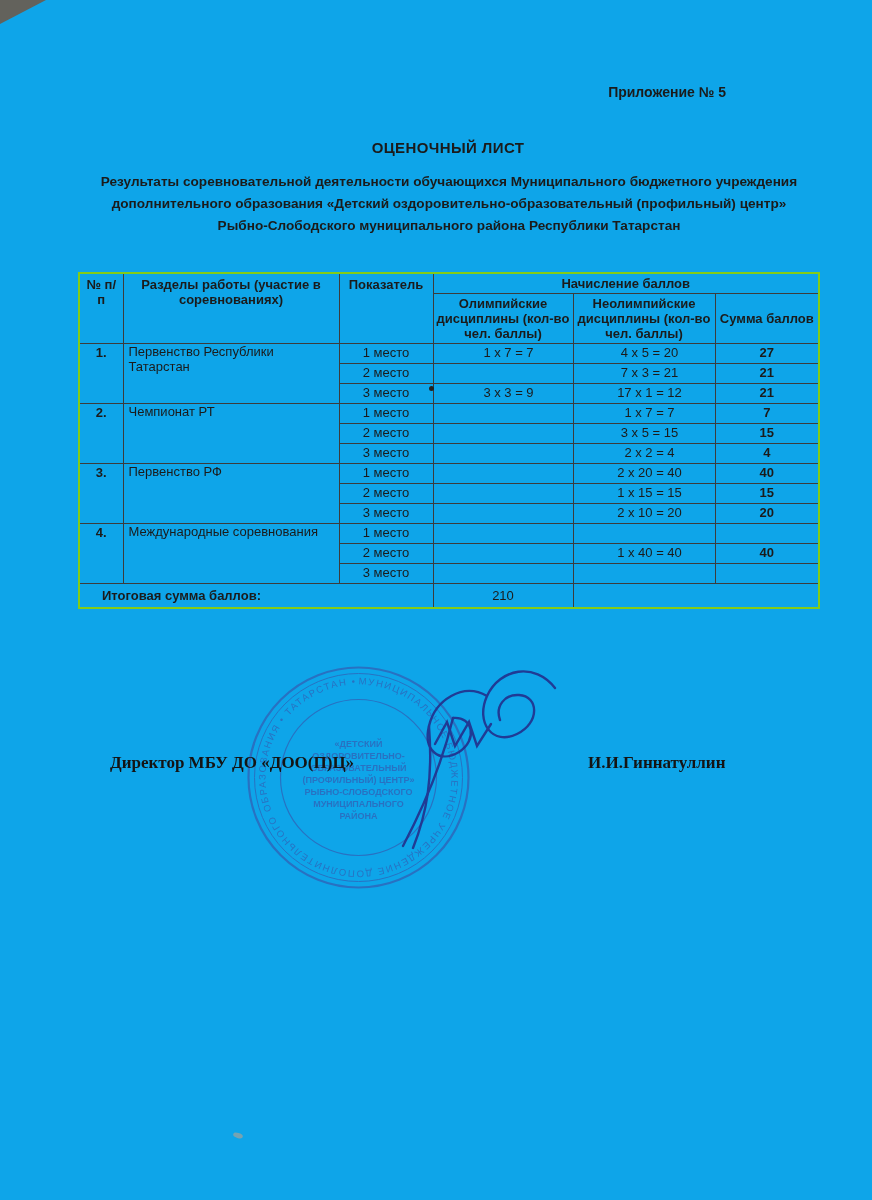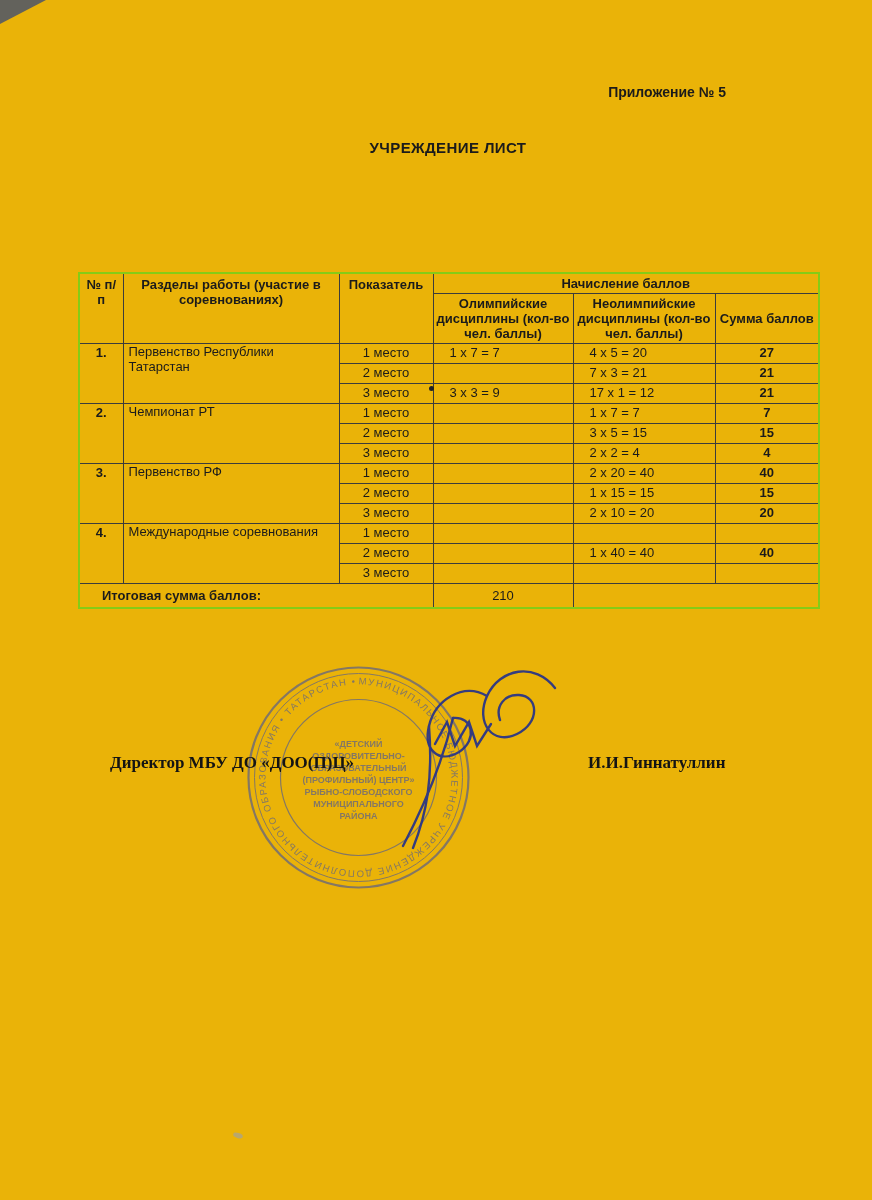--- a/index.html
+++ b/index.html
@@ -1,39 +1,39 @@
 <!DOCTYPE html>
 <html style="--stamp-color: #3b4da6; --ink-color: #22308c;"><head>
 <meta charset="utf-8">
 <style>
   html,body { margin:0; padding:0; background:#e9e9e7; }
   .page {
     position:relative; width:872px; height:1200px; margin:0 auto;
-    background:#eab308; overflow:hidden;
+    background:#0ea5e9; overflow:hidden;
     font-family:"Liberation Sans","DejaVu Sans",sans-serif; color:#1b1b1b;
   }
   .appendix { position:absolute; top:84px; left:0; width:726px; text-align:right; font-weight:bold; font-size:14px; }
   .title { position:absolute; top:139px; left:78px; width:740px; text-align:center; font-weight:bold; font-size:15px; letter-spacing:.4px; }
   .intro { position:absolute; top:171px; left:96px; width:706px; text-align:center; font-weight:bold; font-size:13.6px; line-height:22px; }
   .nomination { position:absolute; top:249px; left:78px; width:740px; text-align:center; font-weight:bold; font-size:14px; }
 
   table.score {
     position:absolute; top:272px; left:78px; width:740px;
     border-collapse:collapse; table-layout:fixed; font-size:13px;
     border:2px solid #84cc16;
   }
   table.score th, table.score td { border:1px solid #3c3c3c; }
   thead th { font-weight:bold; padding:2px 3px; line-height:15px; text-align:center; background:transparent; }
   .th-top { vertical-align:top; padding-top:3px; }
   .th-mid { vertical-align:middle; }
   tbody td { height:19px; padding:0 5px; line-height:1.15; }
   .cell-num { text-align:center; vertical-align:top; padding-top:2px; font-weight:bold; }
   .cell-section { vertical-align:top; padding-top:1px; text-align:left; }
   .cell-place { text-align:center;margin-left:46px; }
-  .cell-val { text-align:left;padding-left:16px; }
+  .cell-val { text-align:center;padding-left:16px; }
   .cell-total { text-align:center; font-weight:bold; }
   tfoot td { height:21px; }
   .foot-label { font-weight:bold; text-align:left; padding-left:22px; }
   .foot-value { text-align:center; }
 
   .sig-label, .sig-name {
     position:absolute; top:753px; z-index:6;
     font-family:"Liberation Serif","DejaVu Serif",serif; font-weight:bold; font-size:17px; color:#141414;
   }
   .sig-label { left:110px; }
@@ -51,21 +51,22 @@
   .bottom-mark { position:absolute; top:1133px; left:233px; width:10px; height:5px; background:#a2a29a; border-radius:50%; transform:rotate(18deg); opacity:.7; }
 </style>
 </head>
 <body>
 
 <div class="page">
 
   <div class="corner-artifact"></div>
 
   <div class="appendix">Приложение № 5</div>
-  <div class="title">УЧРЕЖДЕНИЕ ЛИСТ</div>
+  <div class="title">ОЦЕНОЧНЫЙ ЛИСТ</div>
+  <div class="intro">Результаты соревновательной деятельности обучающихся  Муниципального бюджетного учреждения дополнительного  образования «Детский оздоровительно-образовательный (профильный) центр» Рыбно-Слободского муниципального района Республики Татарстан</div>
 
   <table class="score">
     <colgroup>
       <col style="width:44px">
         <col style="width:216px">
         <col style="width:94px">
       <col style="width:140px">
         <col style="width:142px">
         <col style="width:104px">
     </colgroup>

